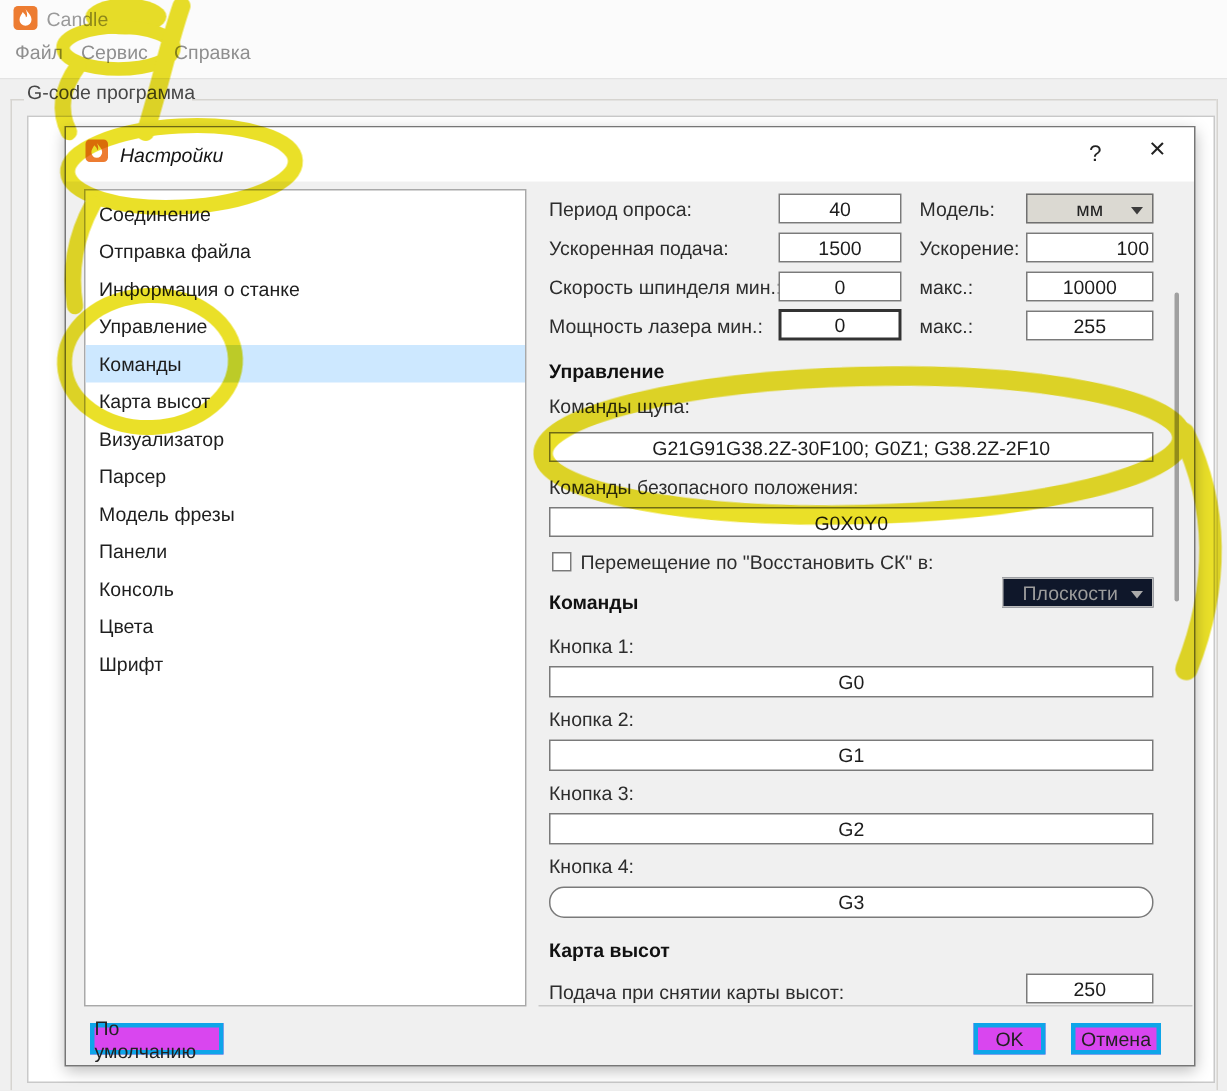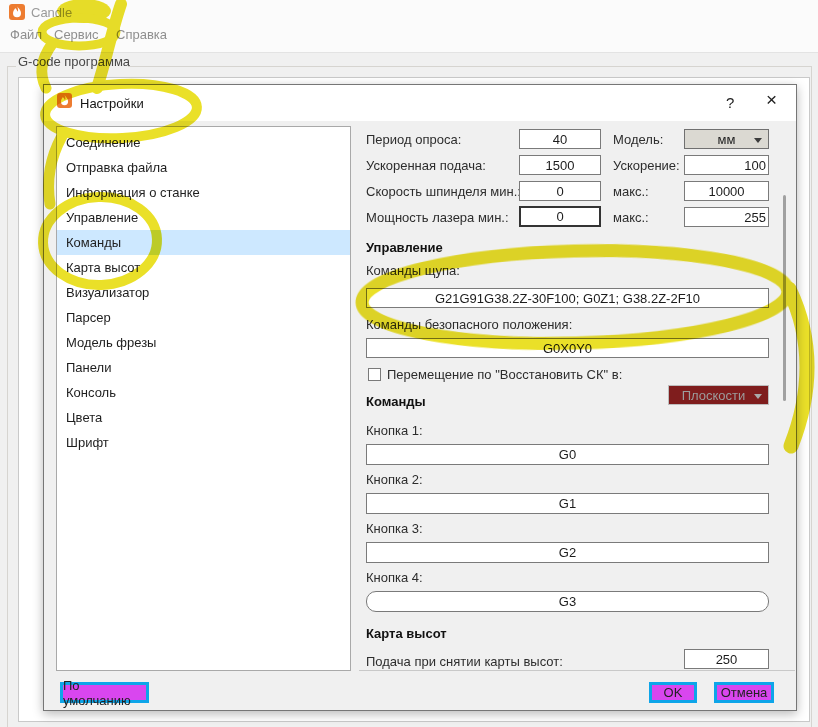--- a/index.html
+++ b/index.html
@@ -26,21 +26,21 @@
   .content{left:315px;top:41px;width:436px;height:545px;overflow:hidden;border-bottom:1px solid #c9c9c9;}
   .lbl{font-size:13px;color:#2d2d2d;white-space:nowrap;}
   .hdr{font-size:13px;font-weight:bold;color:#111;white-space:nowrap;}
   .tb{border:1px solid #7a7a7a;background:#fff;font-family:"Liberation Sans",sans-serif;
       font-size:13px;color:#1c1c1c;text-align:center;padding:0 2px;outline:none;}
   .tb.focus{border:2px solid #333;}
   .combo{border:1px solid #707070;background:#dbd9d2;font-size:13px;color:#222;
          display:flex;align-items:center;justify-content:center;position:relative;}
   .combo .arr{position:absolute;right:6px;top:8px;width:0;height:0;
               border-left:4px solid transparent;border-right:4px solid transparent;border-top:5px solid #3c3c3c;}
-  .combo.disabled{background:#7f1d1d;border-color:#bdbdbd;color:#9c9c9c;}
+  .combo.disabled{background:#0f172a;border-color:#bdbdbd;color:#9c9c9c;}
   .combo.disabled .arr{border-top-color:#aaaaaa;}
   .cb{width:13px;height:13px;background:#fff;border:1px solid #7a7a7a;}
   .btn{background:#d946ef;border:3px solid #0ea5e9;font-family:"Liberation Sans",sans-serif;
        font-size:13px;color:#222;display:flex;align-items:center;justify-content:center;cursor:default;}
   .scroll-handle{width:3px;background:#a0a0a0;border-radius:2px;}
   .annot{left:0;top:0;width:818px;height:727px;pointer-events:none;mix-blend-mode:multiply;}
 </style>
 </head>
 <body>
 
@@ -64,21 +64,21 @@
   <div class="abs group-label" style="left:18px;top:54px;">G-code программа</div>
   <div class="abs gcode-table" style="left:18px;top:77px;width:792px;height:645px;"></div>
 
   <div class="abs dialog">
     <div class="abs dlg-titlebar"></div>
     <div class="abs app-icon" style="left:13px;top:8px;width:15px;height:15px;">
       <svg width="9" height="11" viewBox="0 0 10 12">
         <path d="M5 0 C6.5 2.5 9 4 9 7.2 A4 4 0 0 1 1 7.2 C1 5 2.5 3.5 3.2 2 C3.8 3 5.5 4 5.2 5.5 C6.8 5.2 6 2.2 5 0 Z" fill="#ffffff"></path>
       </svg>
     </div>
-    <div class="abs dlg-title" style="left:36px;top:11px;">Настройки</div>
+    <div class="abs dlg-title" style="left:36px;top:11px;font-style:italic;">Настройки</div>
     <div class="abs dlg-sysbtn" style="left:682px;top:10px;">?</div>
     <div class="abs dlg-sysbtn" style="left:722px;top:7px;font-size:19px;">×</div>
 
     <div class="abs sidebar">
       <div style="height:3px;"></div>
       <div class="sb-item">Соединение</div>
       <div class="sb-item">Отправка файла</div>
       <div class="sb-item">Информация о станке</div>
       <div class="sb-item">Управление</div>
       <div class="sb-item sel">Команды</div>
@@ -108,21 +108,21 @@
       <input class="abs tb" style="left: 325px; top: 29px; width: 85px; height: 20px; text-align: right;" value="100">
 
       <div class="abs lbl" style="left:7px;top:58px;">Скорость шпинделя мин.:</div>
       <input class="abs tb" style="left: 160px; top: 55px; width: 82px; height: 20px;" value="0">
       <div class="abs lbl" style="left:254px;top:58px;">макс.:</div>
       <input class="abs tb" style="left: 325px; top: 55px; width: 85px; height: 20px;" value="10000">
 
       <div class="abs lbl" style="left:7px;top:84px;">Мощность лазера мин.:</div>
       <input class="abs tb focus" style="left: 160px; top: 80px; width: 82px; height: 21px;" value="0">
       <div class="abs lbl" style="left:254px;top:84px;">макс.:</div>
-      <input class="abs tb" style="left: 325px; top: 81px; width: 85px; height: 20px; text-align: right;" value="255">
+      <input class="abs tb" style="left: 325px; top: 81px; width: 85px; height: 20px;" value="255">
 
       <div class="abs hdr" style="left:7px;top:114px;">Управление</div>
       <div class="abs lbl" style="left:7px;top:137px;">Команды щупа:</div>
       <input class="abs tb" style="left: 7px; top: 162px; width: 403px; height: 20px;" value="G21G91G38.2Z-30F100; G0Z1; G38.2Z-2F10">
       <div class="abs lbl" style="left:7px;top:191px;">Команды безопасного положения:</div>
       <input class="abs tb" style="left: 7px; top: 212px; width: 403px; height: 20px;" value="G0X0Y0">
       <div class="abs cb" style="left:9px;top:242px;"></div>
       <div class="abs lbl" style="left:28px;top:241px;">Перемещение по "Восстановить СК" в:</div>
       <div class="abs combo disabled" style="left:309px;top:239px;width:101px;height:20px;">
         <span style="margin-right:10px;">Плоскости</span>

